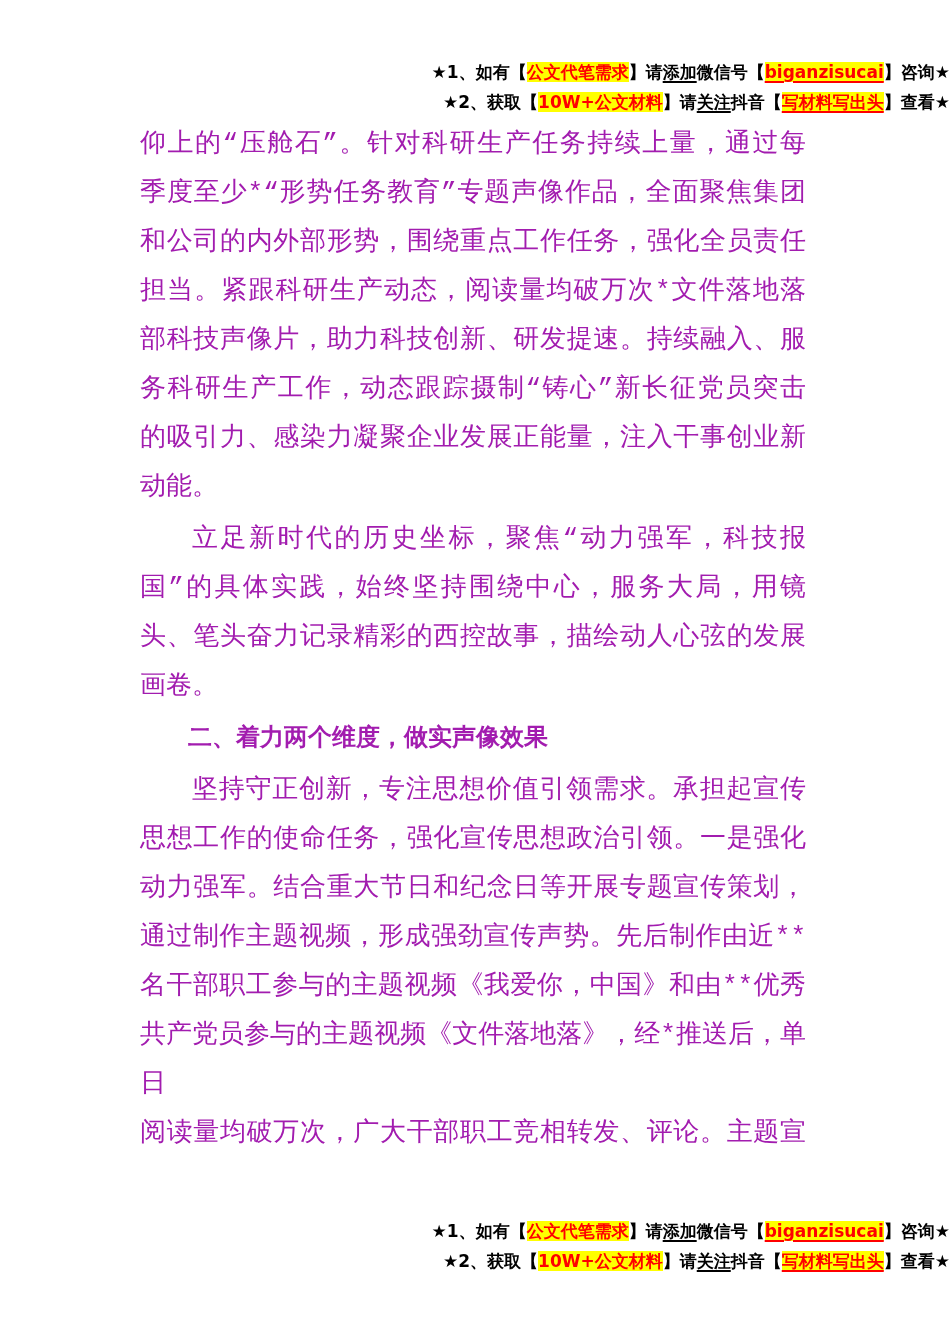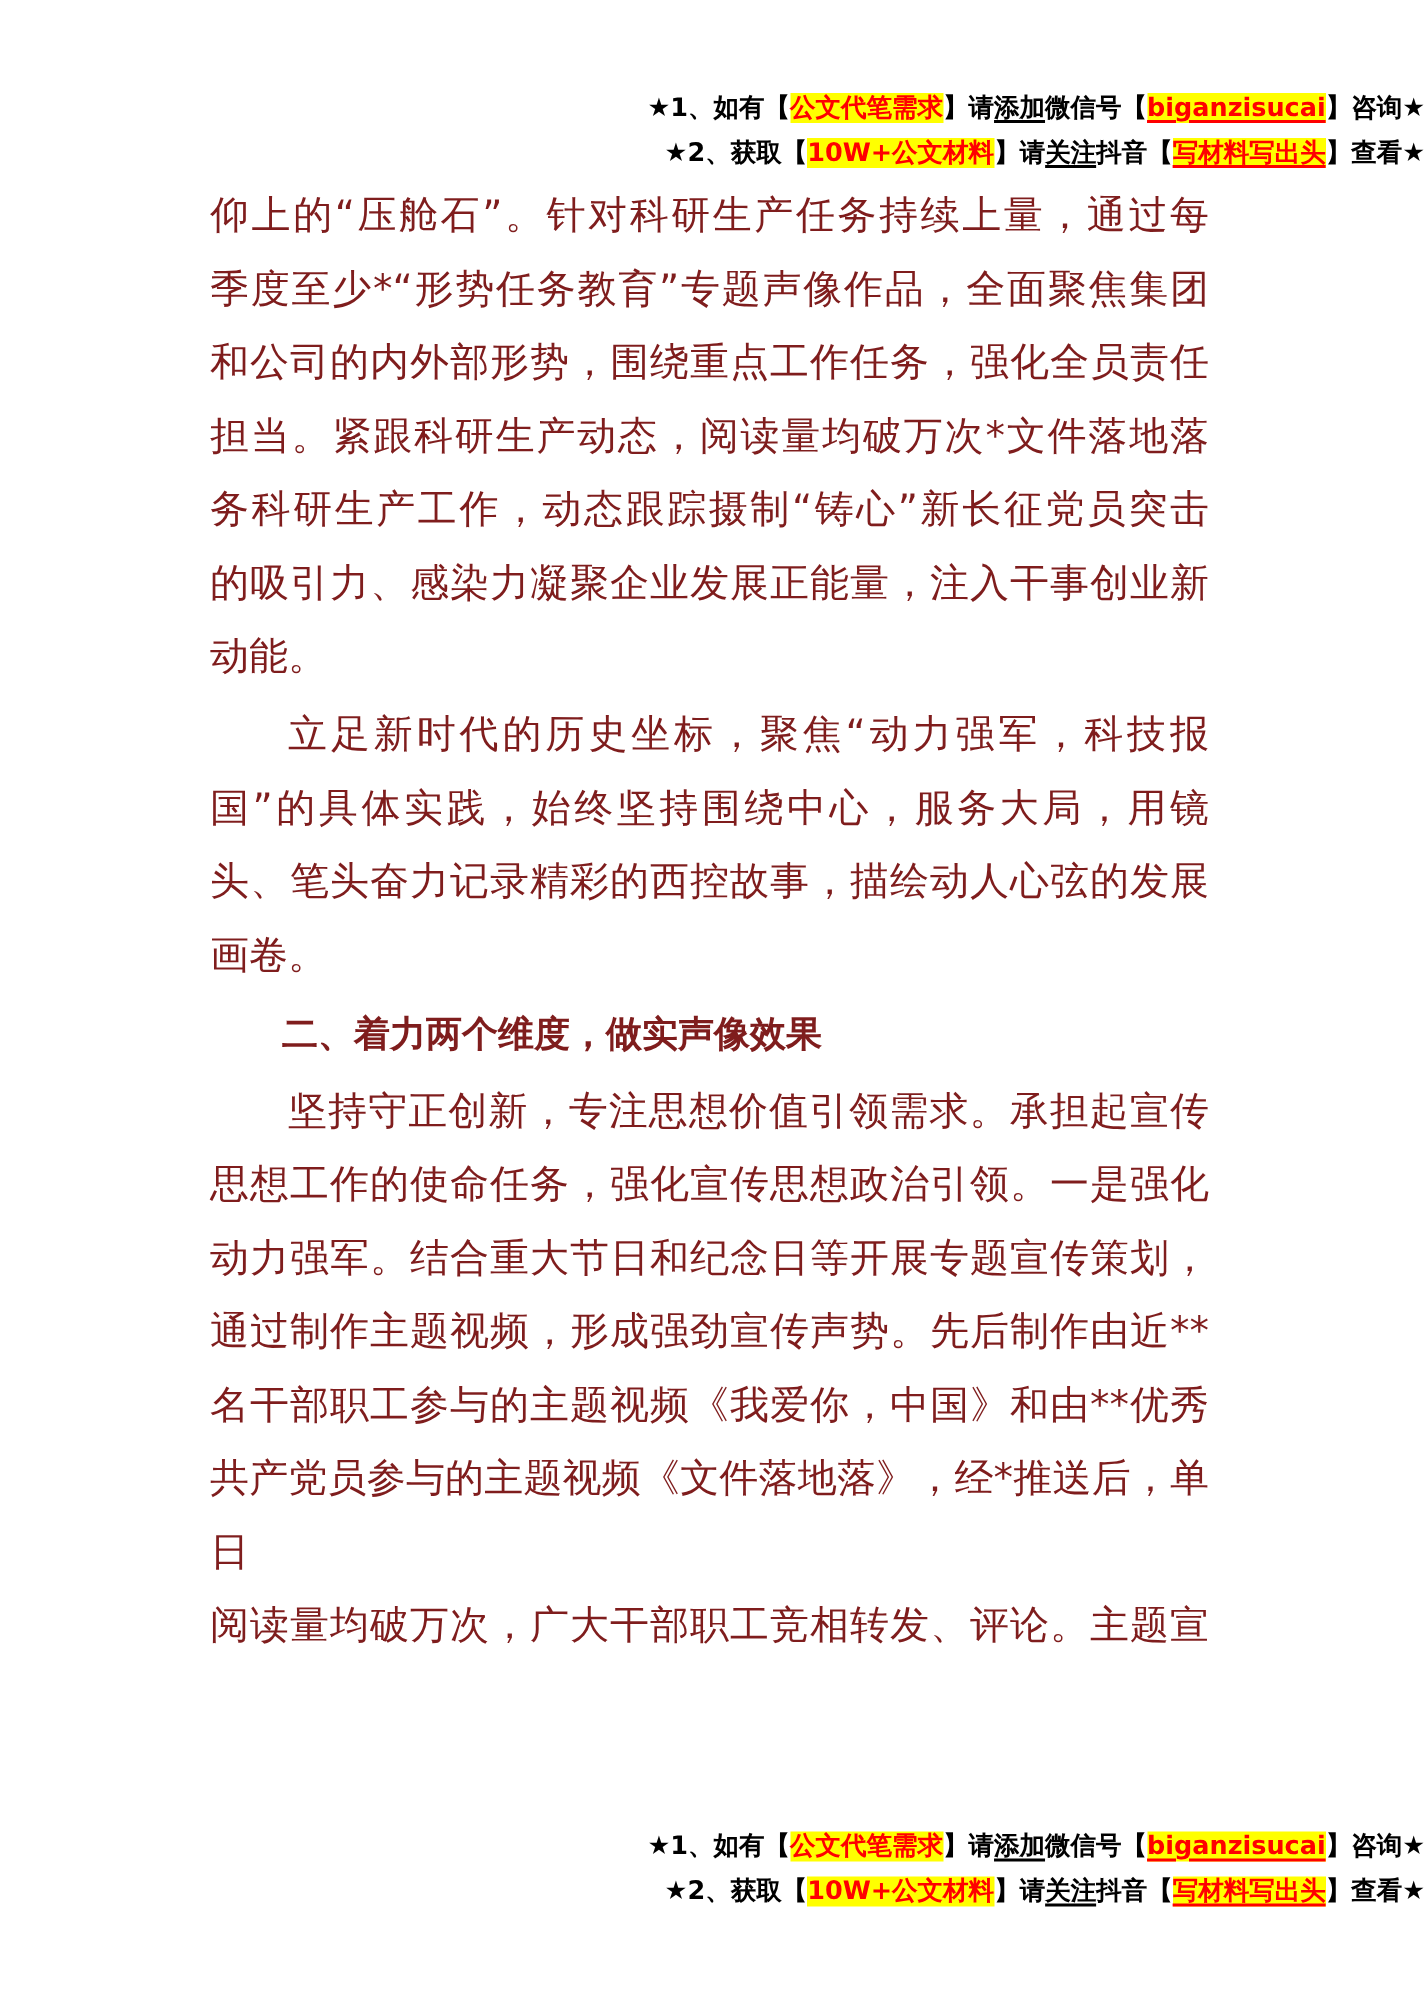--- a/index.html
+++ b/index.html
@@ -34,21 +34,22 @@
     text-underline-offset: 3px;
   }
   
   .doc-body {
     position: absolute;
     left: 140px;
     top: 120px;
     width: 666px;
     font-size: 26px;
     line-height: 49px;
-    color: #7f1d1d;
+    color: #a21caf;
+    font-family: Liberation Mono, monospace;
   }
   .block + .block { margin-top: 3px; }
   .line {
     text-align: justify;
     text-align-last: justify;
   }
   .line.flush { text-align-last: left; }
   .line.indent { text-indent: 2em; }
   .heading .line {
     font-weight: bold;
@@ -62,20 +63,21 @@
   <header class="promo promo-top">
       <div class="promo-line"><span class="seg plain">★1、如有【</span><span class="seg hl">公文代笔需求</span><span class="seg plain">】请</span><span class="seg u">添加</span><span class="seg plain">微信号【</span><span class="seg hl u">biganzisucai</span><span class="seg plain">】咨询★</span></div>
       <div class="promo-line"><span class="seg plain">★2、获取【</span><span class="seg hl">10W+公文材料</span><span class="seg plain">】请</span><span class="seg u">关注</span><span class="seg plain">抖音【</span><span class="seg hl u">写材料写出头</span><span class="seg plain">】查看★</span></div>
     </header>
   <main class="doc-body">
       <div class="block paragraph">
         <div class="line">仰上的“压舱石”。针对科研生产任务持续上量，通过每</div>
         <div class="line">季度至少*“形势任务教育”专题声像作品，全面聚焦集团</div>
         <div class="line">和公司的内外部形势，围绕重点工作任务，强化全员责任</div>
         <div class="line">担当。紧跟科研生产动态，阅读量均破万次*文件落地落</div>
+        <div class="line">部科技声像片，助力科技创新、研发提速。持续融入、服</div>
         <div class="line">务科研生产工作，动态跟踪摄制“铸心”新长征党员突击</div>
         <div class="line">的吸引力、感染力凝聚企业发展正能量，注入干事创业新</div>
         <div class="line flush">动能。</div>
       </div>
       <div class="block paragraph">
         <div class="line indent">立足新时代的历史坐标，聚焦“动力强军，科技报</div>
         <div class="line">国”的具体实践，始终坚持围绕中心，服务大局，用镜</div>
         <div class="line">头、笔头奋力记录精彩的西控故事，描绘动人心弦的发展</div>
         <div class="line flush">画卷。</div>
       </div>

